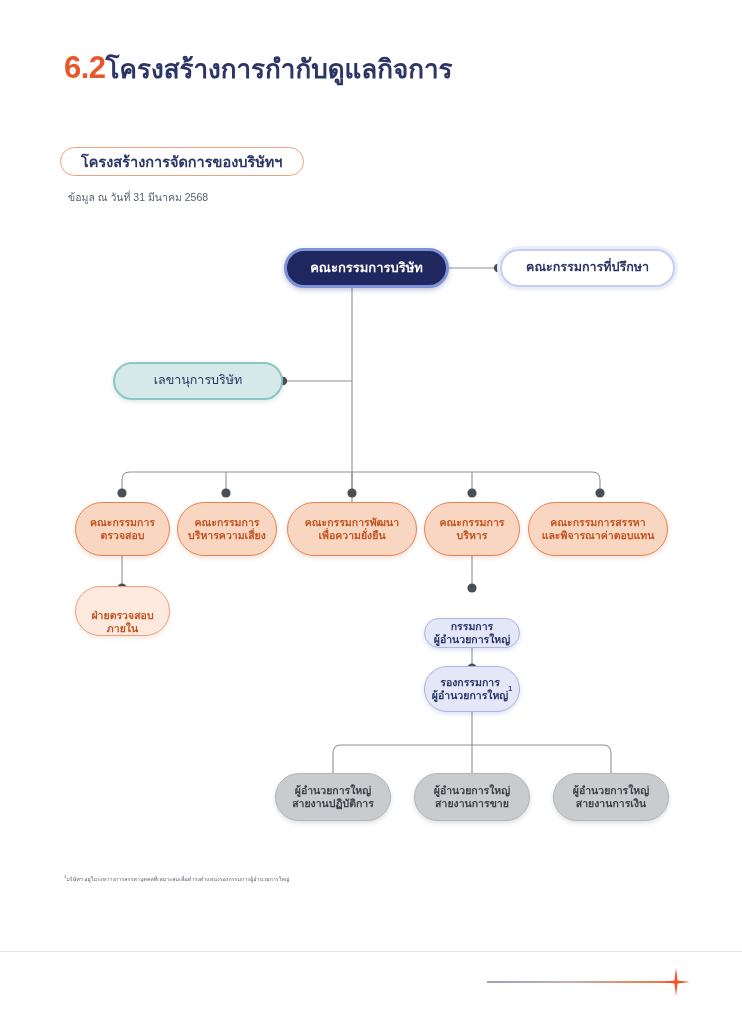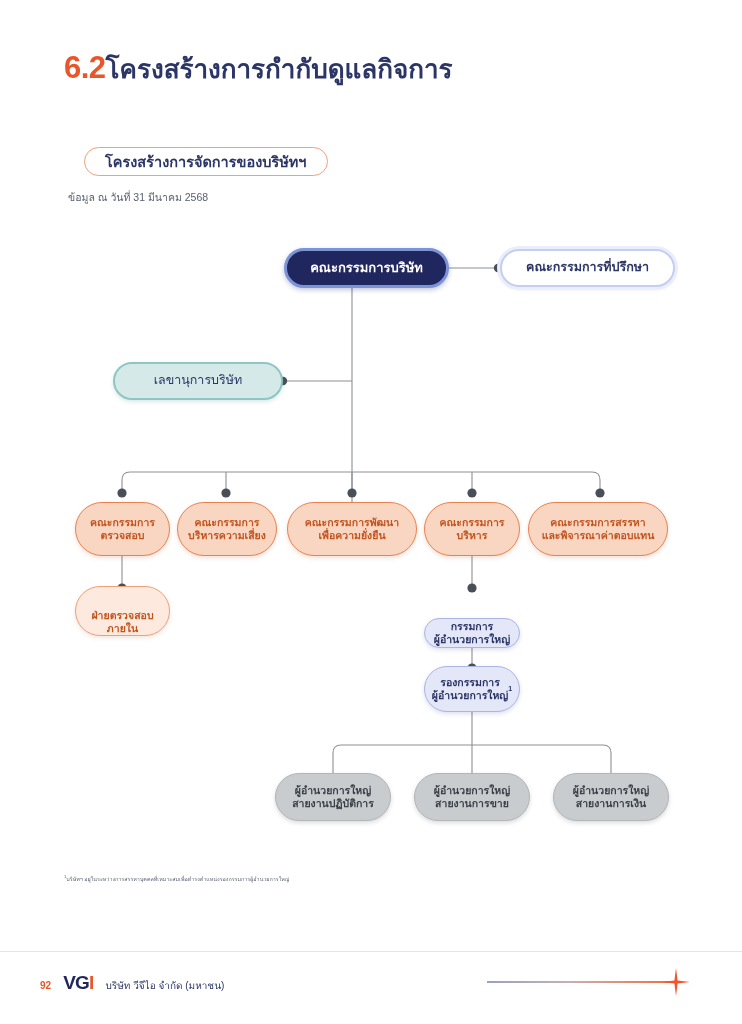--- a/index.html
+++ b/index.html
@@ -36,21 +36,21 @@
   #sec-title {
     font-size: 26px;
     font-weight: bold;
     color: #2b3museum;
     color: #2b3566;
   }
 
   
   #subtitle-pill {
     position: absolute;
-    left: 84px;
+    left: 60px;
     top: 147px;
     height: 29px;
     padding: 0 20px;
     display: flex;
     align-items: center;
     border: 1.4px solid #f0a07a;
     border-radius: 16px;
     box-sizing: border-box;
     background: #ffffff;
   }
@@ -366,25 +366,20 @@
       <span class="lbl">ผู้อำนวยการใหญ่
 สายงานการเงิน</span>
     </div>
 
   </div>
 
   <div id="footnote"><span class="fn-mark">1</span><span>บริษัทฯ อยู่ในระหว่างการสรรหาบุคคลที่เหมาะสมเพื่อดำรงตำแหน่งรองกรรมการผู้อำนวยการใหญ่</span></div>
 
   <div id="footer-rule"></div>
 
-  <div id="footer">
-    <span id="page-number">92</span>
-    <span id="brand-logo"><span>VG</span><span class="bar">I</span></span>
-    <span id="company-name">บริษัท วีจีไอ จำกัด (มหาชน)</span>
-  </div>
 
   <div id="footer-deco"></div>
 
   <svg id="footer-spark" viewBox="0 0 32 32" xmlns="http://www.w3.org/2000/svg">
     <path d="M16 2 L17.6 14.4 L30 16 L17.6 17.6 L16 30 L14.4 17.6 L2 16 L14.4 14.4 Z" fill="#f2542d"></path>
   </svg>
 
 </div>
 
 </body></html>

